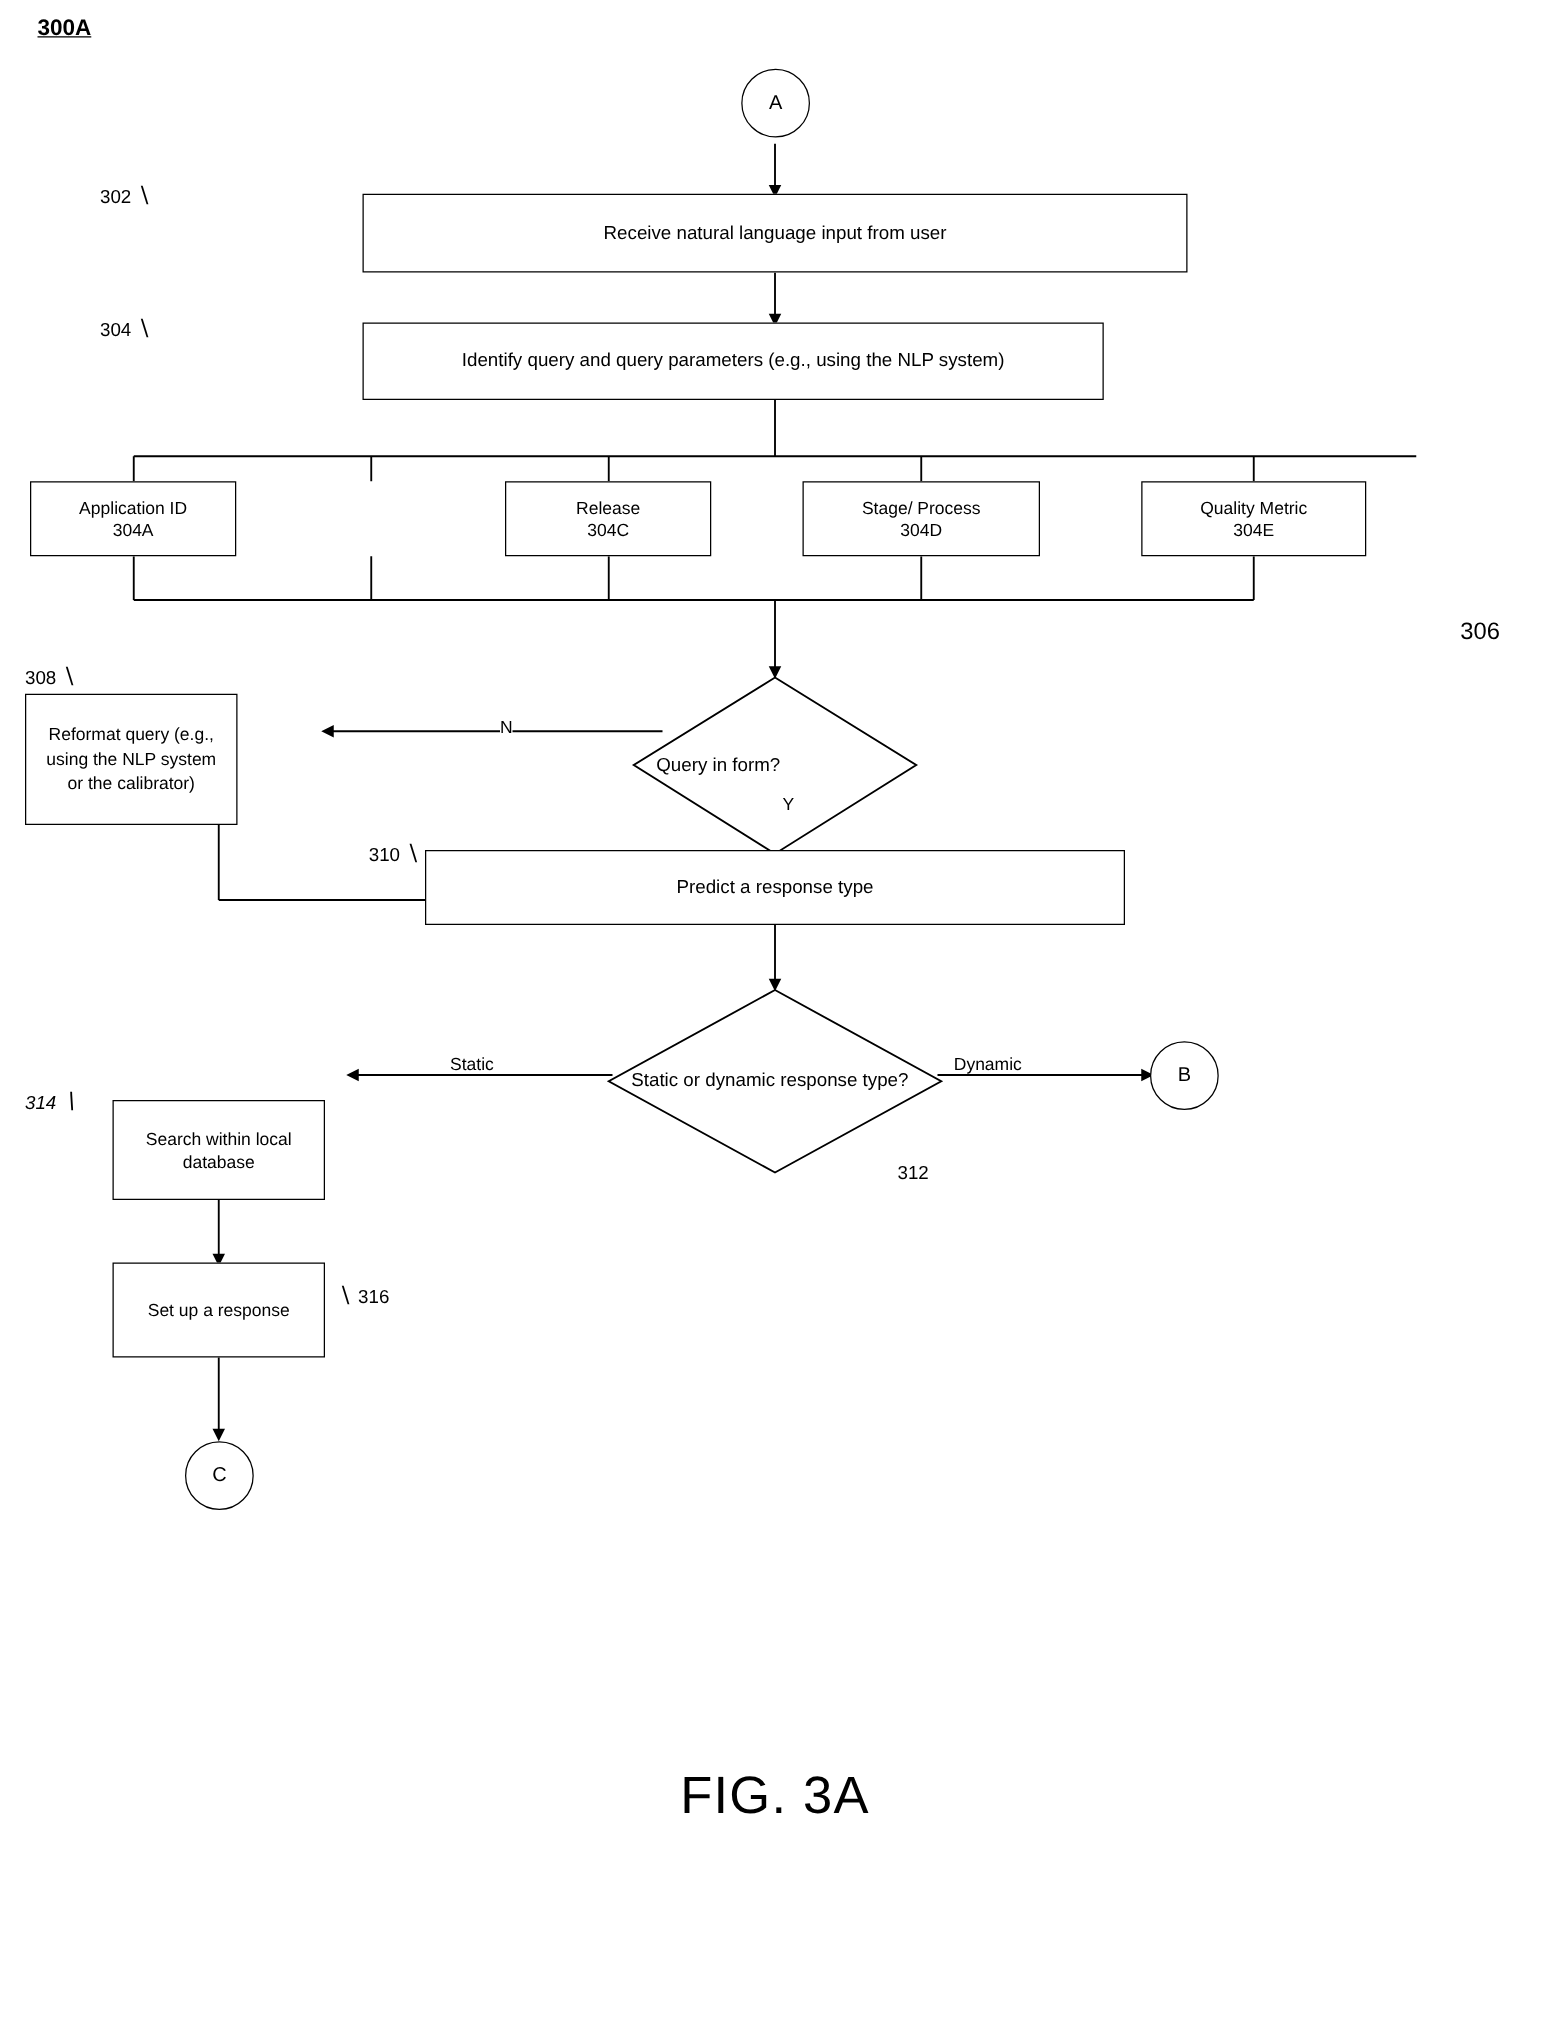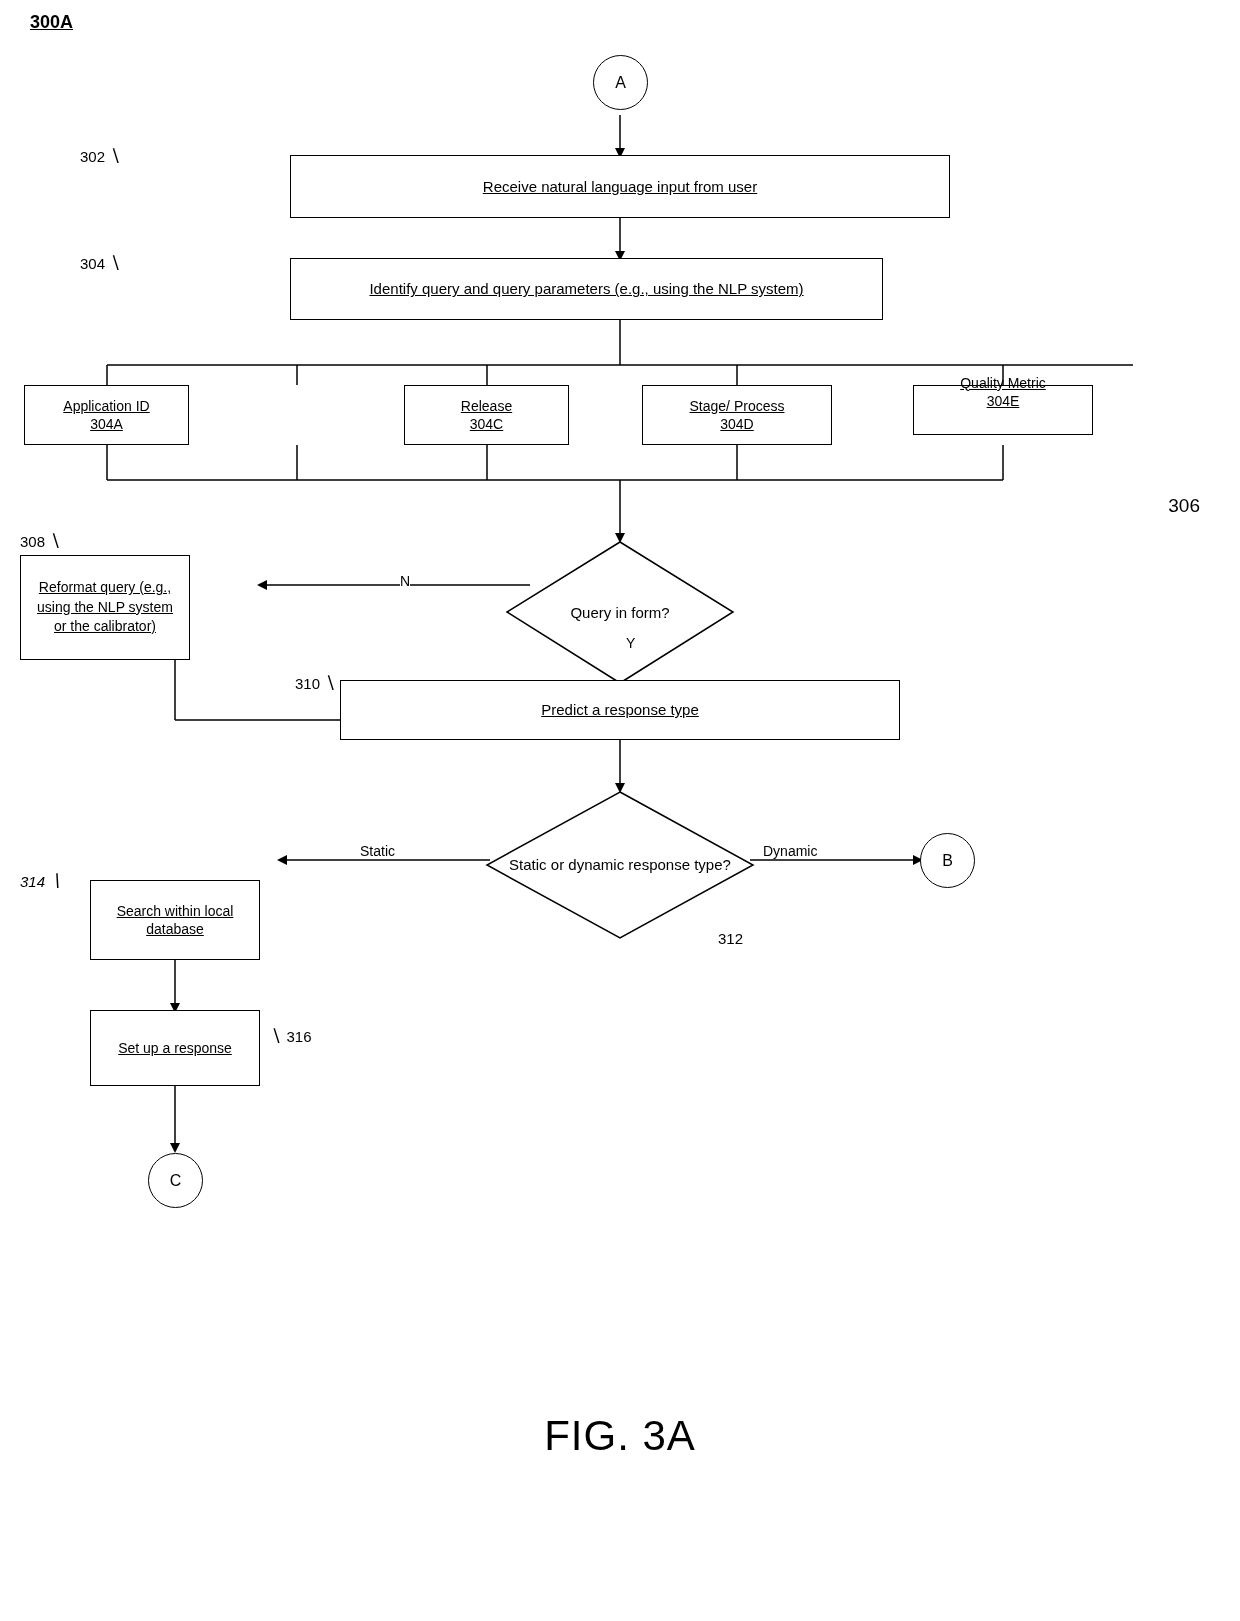--- a/index.html
+++ b/index.html
@@ -52,38 +52,37 @@
     .rect {
       border: 1.5px solid #000;
       background: #fff;
       position: absolute;
       display: flex;
       align-items: center;
       justify-content: center;
       text-align: center;
       font-size: 15px;
       line-height: 1.3;
-      padding: 24px 10px;
-      text-decoration: underline;
+      padding: 6px 10px;
     }
 
     .diamond {
       position: absolute;
       display: flex;
       align-items: center;
       justify-content: center;
     }
 
     .diamond-inner {
       width: 100%;
       height: 100%;
       position: relative;
       display: flex;
       align-items: center;
-      justify-content: center;
+      justify-content: flex-start;
     }
 
     .diamond svg {
       position: absolute;
       top: 0; left: 0;
       width: 100%;
       height: 100%;
     }
 
     .diamond-text {
@@ -202,21 +201,21 @@
   <div class="rect" style="width:165px;left:404px;top:385px;height:60px;font-size:14px;">
     <span style="white-space:pre-line;">Release
 304C</span>
   </div>
 
   <div class="rect" style="width:190px;left:642px;top:385px;height:60px;font-size:14px;">
     <span style="white-space:pre-line;">Stage/ Process
 304D</span>
   </div>
 
-  <div class="rect" style="width:180px;left:913px;top:385px;height:50px;font-size:14px;align-items:flex-end;">
+  <div class="rect" style="width:180px;left:913px;top:385px;height:60px;font-size:14px;">
     <span style="white-space:pre-line;">Quality Metric
 304E</span>
   </div>
 
   <div style="position:absolute;top:530px;left:20px;font-size:15px;">
     <span>308</span>
     <span style="font-size:18px;"> ∖</span>
   </div>
   <div class="rect" style="width:170px;left:20px;top:555px;height:105px;font-size:14px;line-height:1.4;">
     <span>Reformat query (e.g., using the NLP system or the calibrator)</span>

